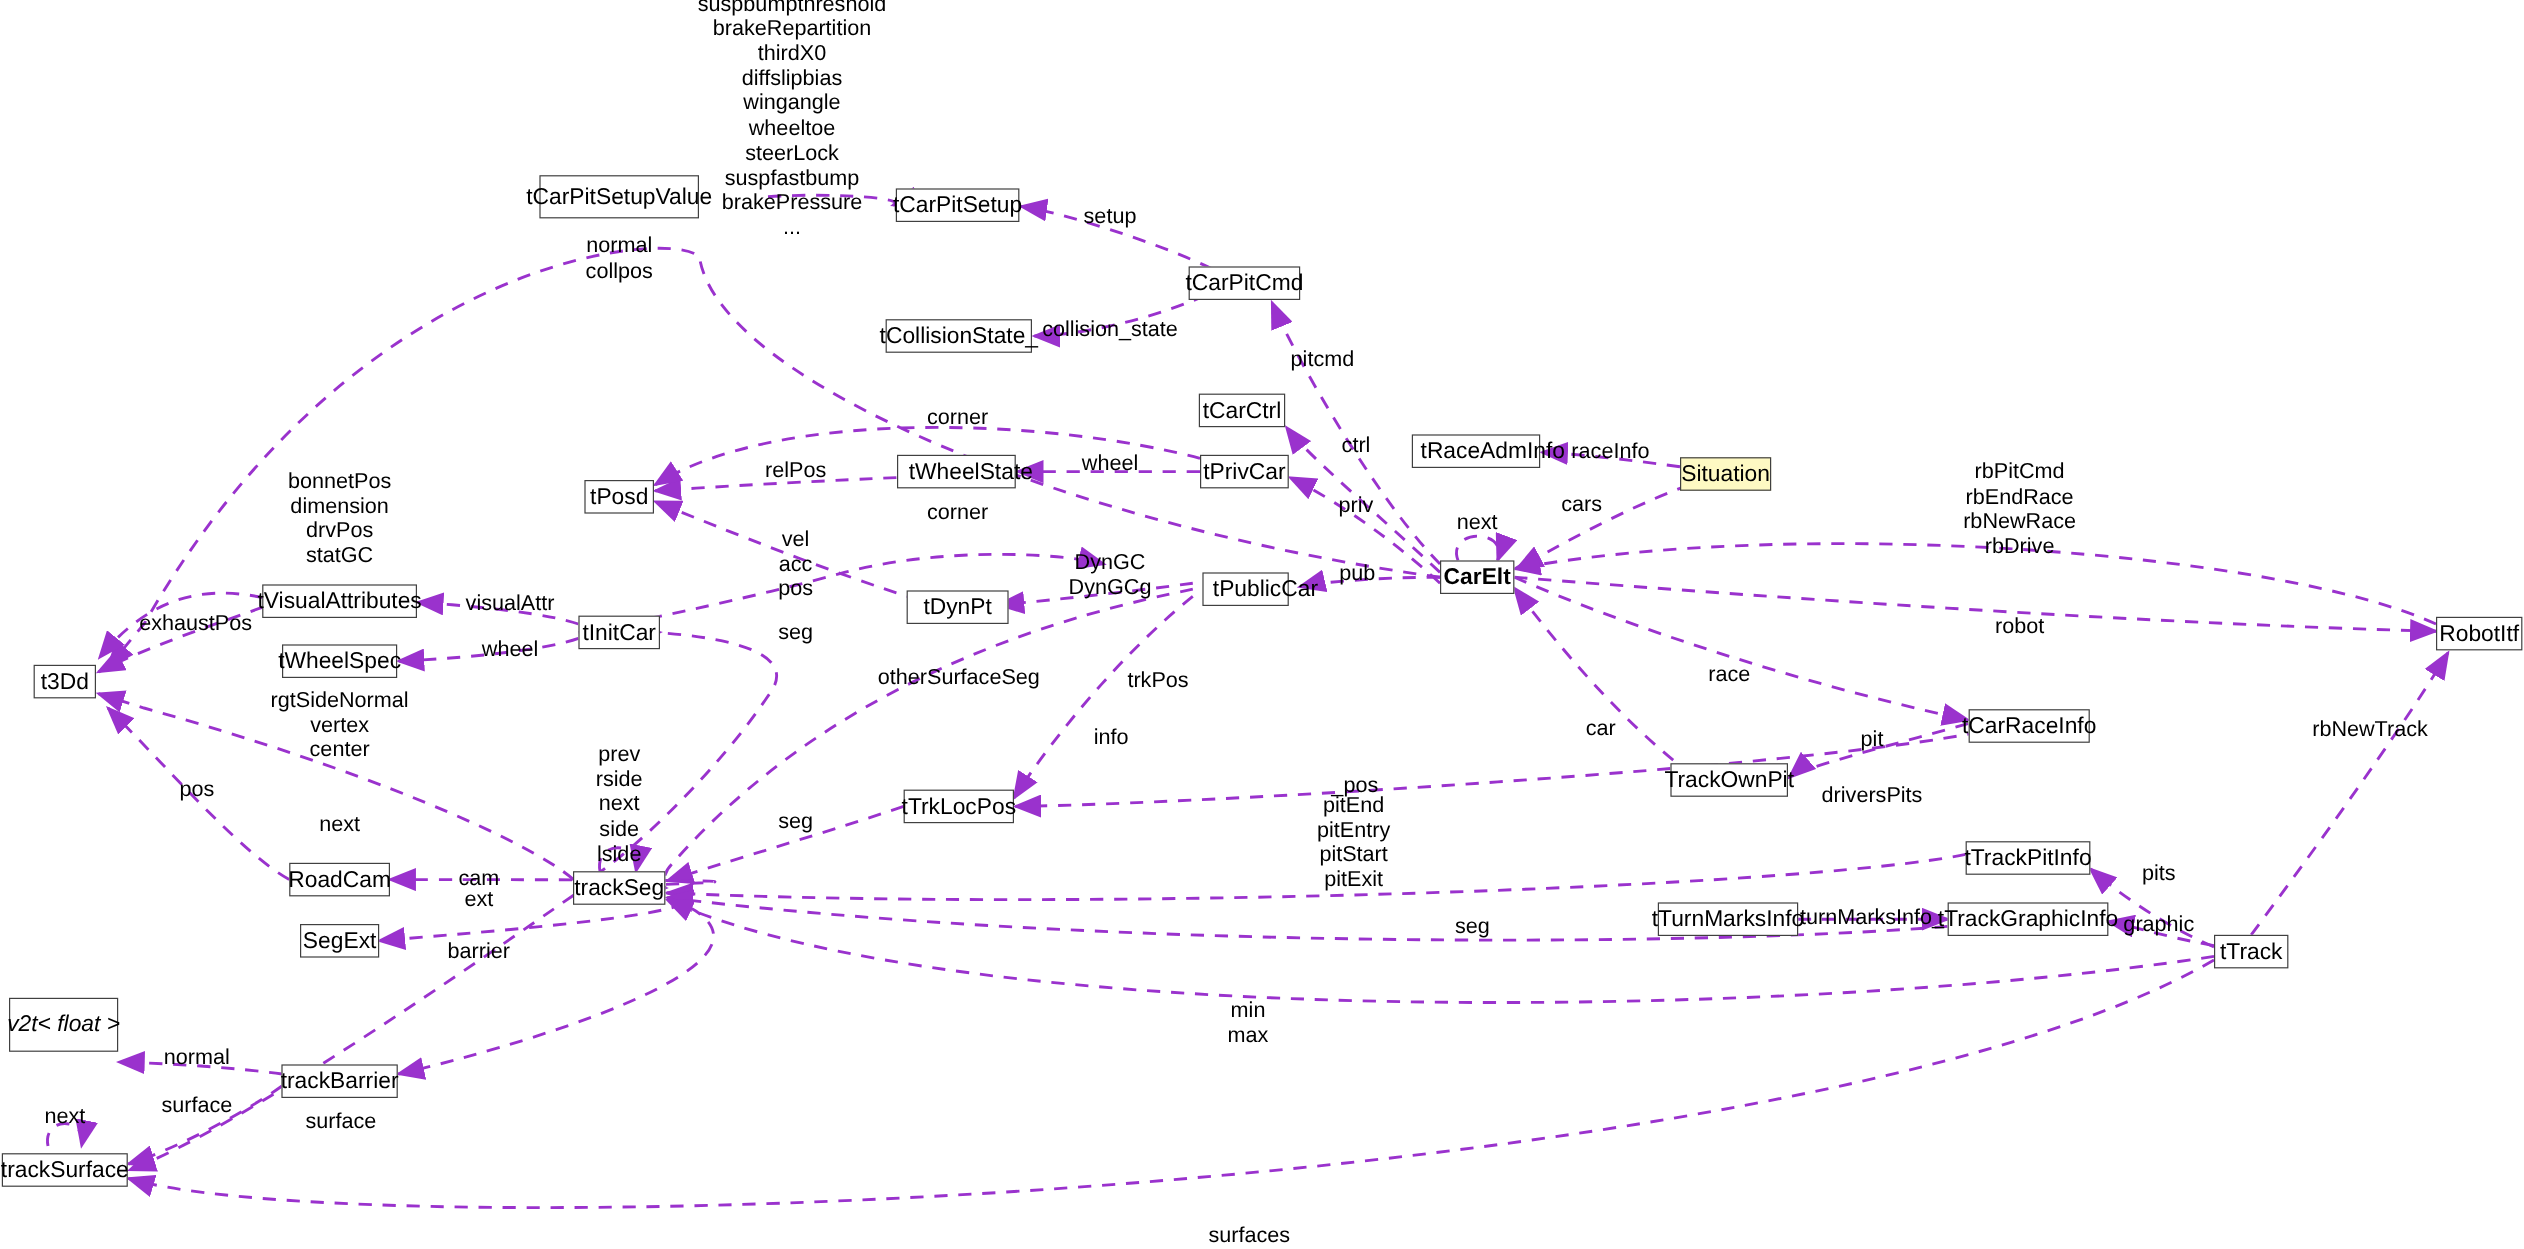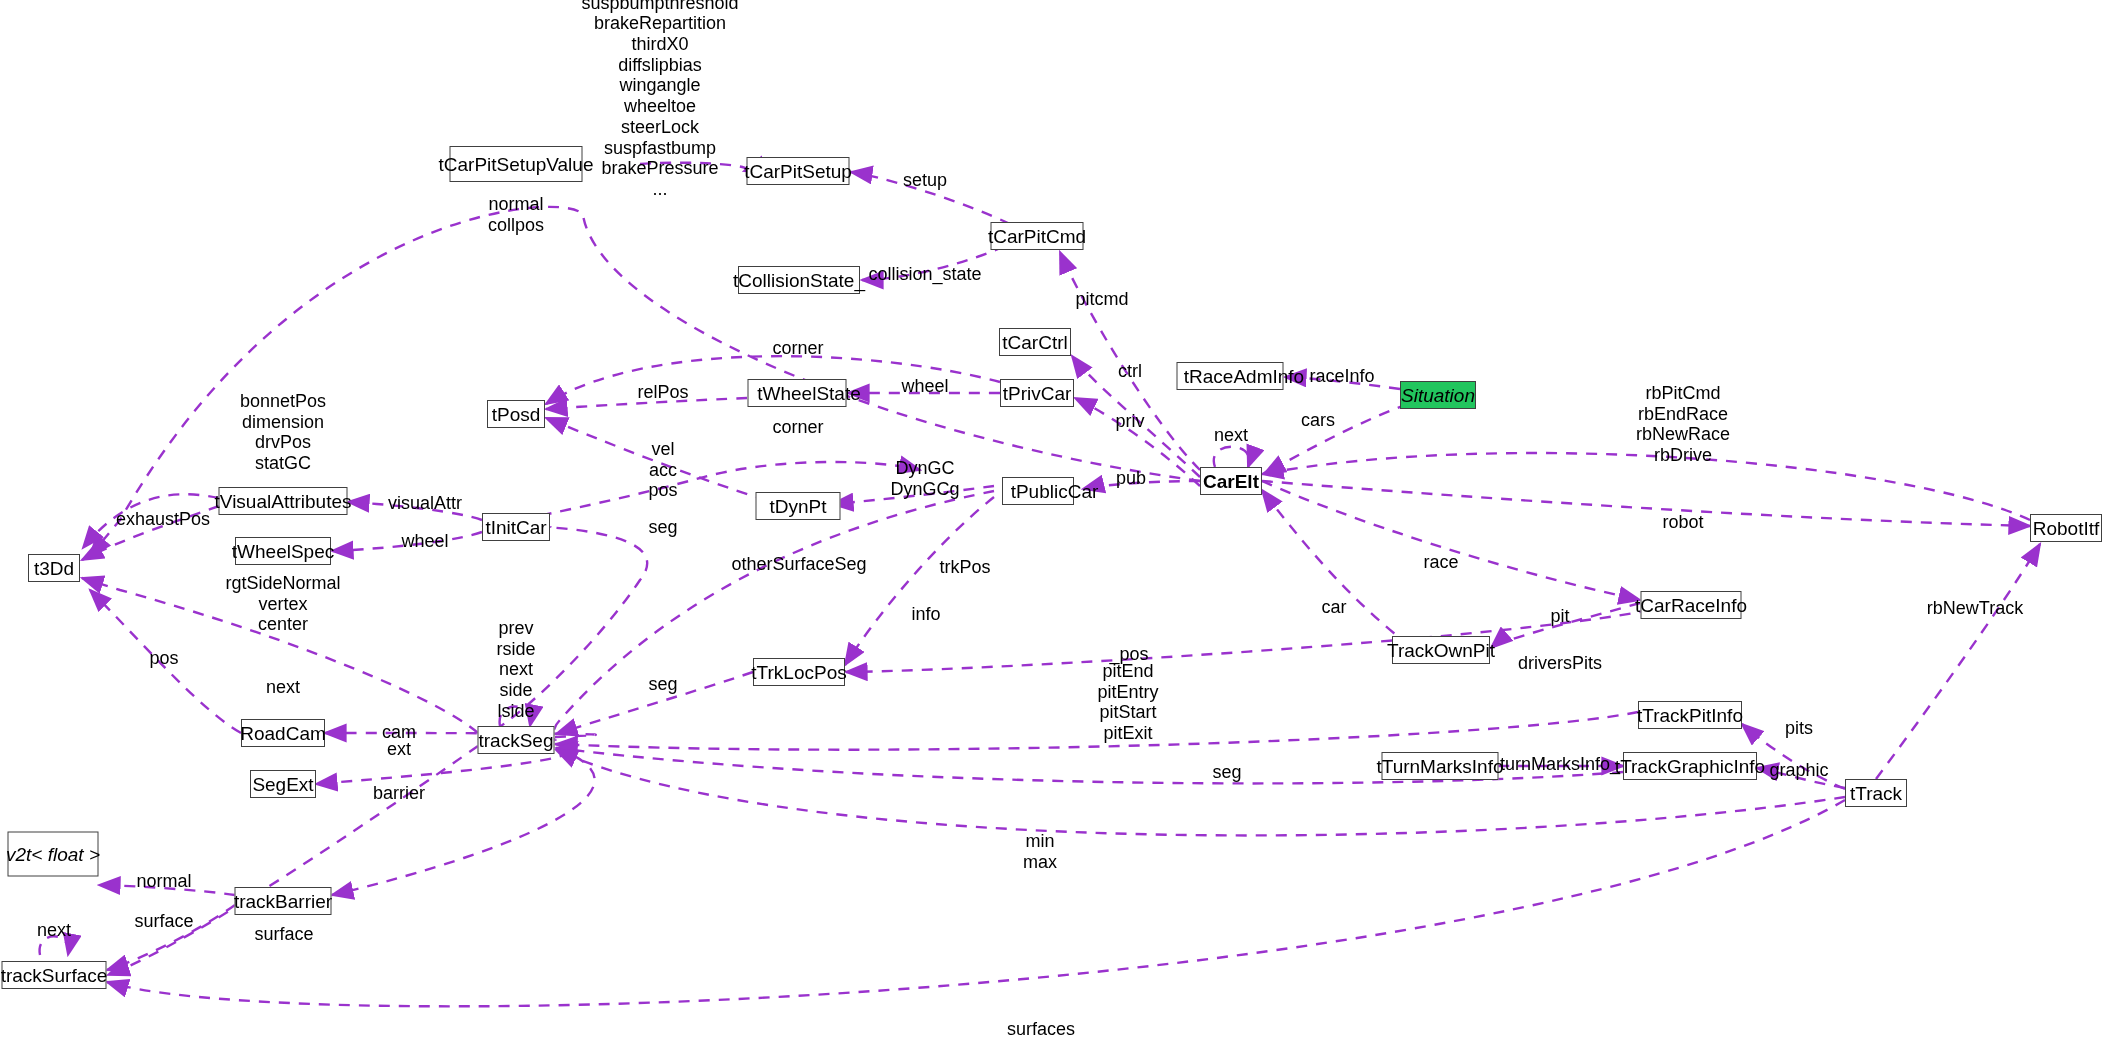--- a/index.html
+++ b/index.html
@@ -33,22 +33,21 @@
     font-size: 19px;
     line-height: 1;
     display: flex;
     align-items: center;
     justify-content: center;
     white-space: nowrap;
     padding: 0 8px;
     transform: translate(-50%, -50%);
   }
   .node.highlight {
-    background: #22c55e;
-    font-style: italic;
+    background: #fef9c3;
   }
   .edge-label {
     position: absolute;
     font-size: 18px;
     color: #000000;
     white-space: pre;
     text-align: center;
     line-height: 1.15;
     transform: translate(-50%, -50%);
     pointer-events: none;

